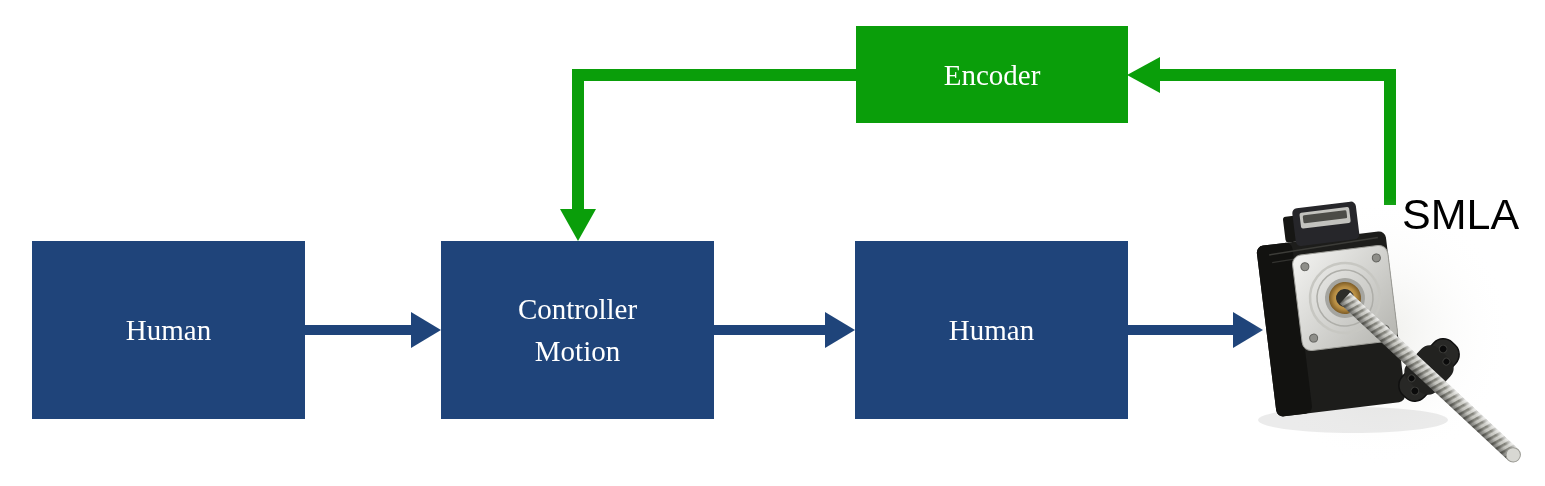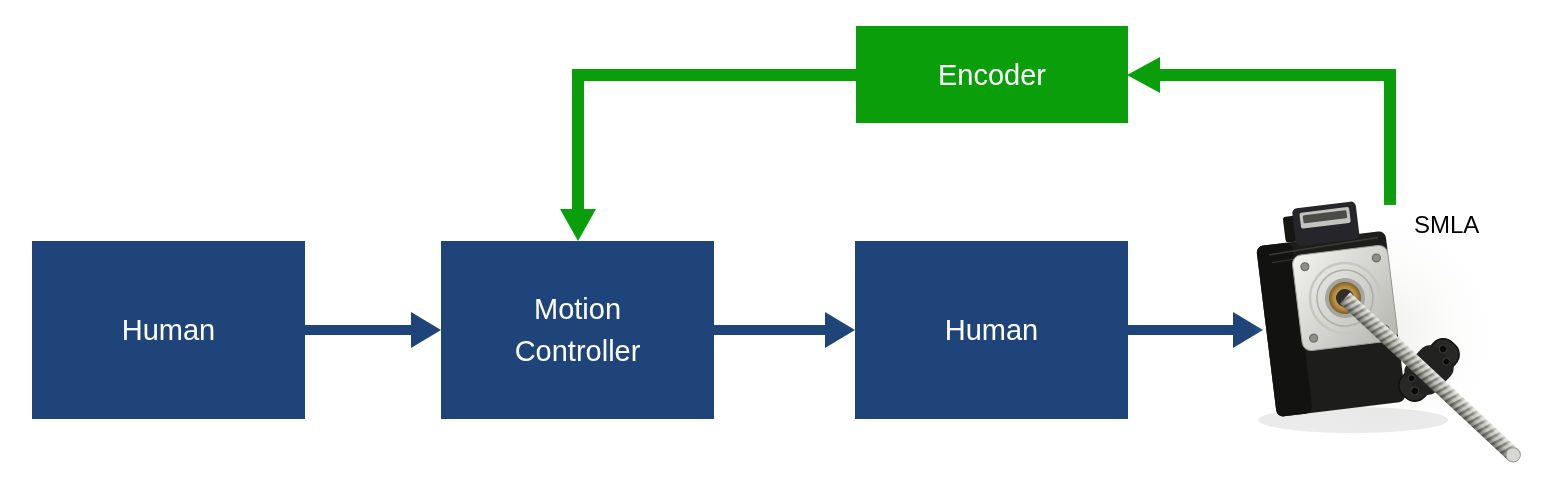--- a/index.html
+++ b/index.html
@@ -11,21 +11,21 @@
     --bg:#FFFFFF;
   }
   html,body{margin:0;padding:0;background:var(--bg);}
   .canvas{
     position:relative;width:1545px;height:486px;background:var(--bg);
     font-family:"Liberation Sans",sans-serif;overflow:hidden;
   }
   .box{
     position:absolute;background:var(--box-fill);color:var(--box-text);
     display:flex;flex-direction:column;align-items:center;justify-content:center;
-    text-align:center;font-size:29px;line-height:42px;
+    text-align:center;font-size:29px;line-height:42px;font-family:Liberation Serif, serif;
   }
   #box-hmi{left:32px;top:241px;width:273px;height:178px;gap:24px;}
   #box-mc{left:441px;top:241px;width:273px;height:178px;}
   #box-smd{left:855px;top:241px;width:273px;height:178px;}
   #box-enc{left:856px;top:26px;width:272px;height:97px;background:var(--green);}
   .seg{position:absolute;}
   .blue-shaft{height:10px;background:var(--arrow-blue);top:325px;}
   .blue-head{
     width:0;height:0;top:312px;
     border-top:18px solid transparent;border-bottom:18px solid transparent;
@@ -46,38 +46,37 @@
     border-top:32px solid var(--green);
   }
   #gr-v{left:1384px;top:69px;width:12px;height:136px;border-top-right-radius:5px;}
   #gr-h{left:1160px;top:69px;width:236px;height:12px;}
   #gr-head{
     position:absolute;left:1127px;top:57px;width:0;height:0;
     border-top:18px solid transparent;border-bottom:18px solid transparent;
     border-right:33px solid var(--green);
   }
   #smla-label{
-    position:absolute;left:1402px;top:207px;font-size:24px;color:var(--label-black);
+    position:absolute;left:1402px;top:196px;font-size:43px;color:var(--label-black);
     line-height:36px;
-    margin-left:12px;
   }
   #smla-photo{position:absolute;left:1253px;top:198px;}
 </style>
 </head>
 <body>
 
 <div class="canvas">
 
   <div class="box" id="box-hmi">
     <div>Human</div>
   </div>
 
   <div class="box" id="box-mc">
+    <div>Controller</div>
     <div>Motion</div>
-    <div>Controller</div>
   </div>
 
   <div class="box" id="box-smd">
     <div>Human</div>
   </div>
 
   <div class="box" id="box-enc">
     <div>Encoder</div>
   </div>
 

